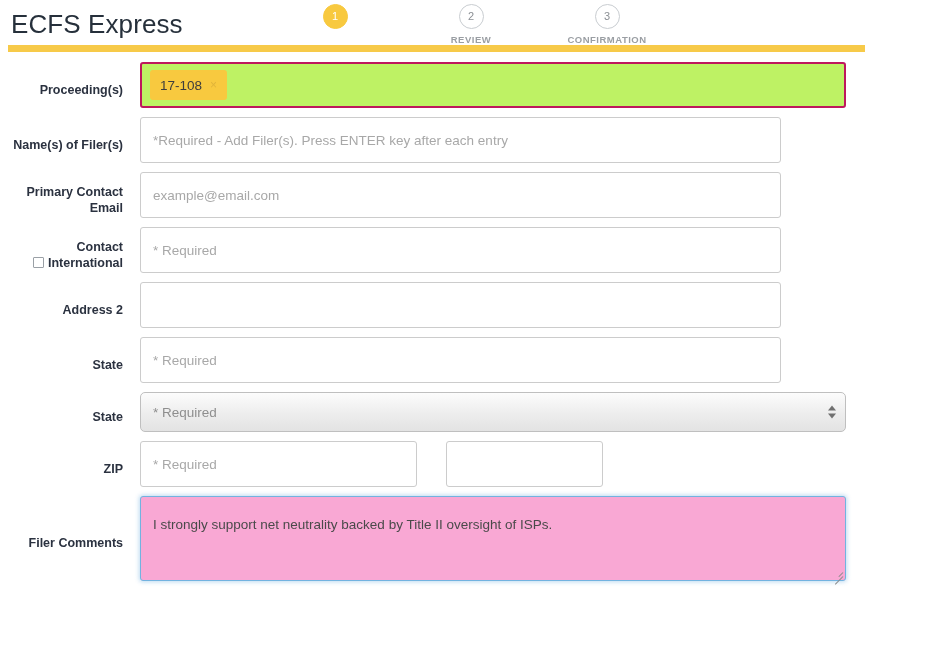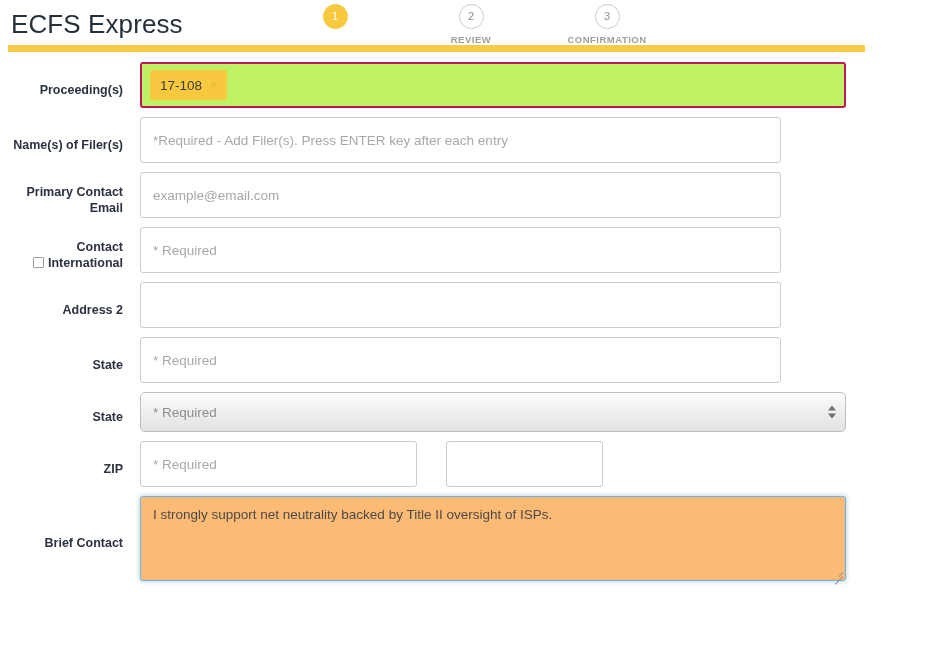--- a/index.html
+++ b/index.html
@@ -215,26 +215,26 @@
   .zip1 { width: 277px; }
   .zip2 { width: 157px; }
 
   
   .ta {
     display: block;
     width: 706px;
     height: 85px;
     border: 1px solid #72b3e0;
     border-radius: 3px;
-    background: #fdba74;
+    background: #f9a8d4;
     box-shadow: 0 0 4px 1px rgba(110,175,225,0.45);
     font-family: "Liberation Sans", sans-serif;
     font-size: 13.5px;
     color: #4a4a4a;
-    padding: 9px 12px;
+    padding: 19px 12px;
     resize: none;
     outline: none;
     line-height: 18px;
     overflow: hidden;
   }
   .ta-wrap { position: relative; width: 706px; }
   .resize-grip {
     position: absolute;
     right: 3px;
     bottom: 3px;
@@ -349,21 +349,21 @@
     <div class="label-col">ZIP</div>
     <div class="field-col">
       <div class="zip-row">
         <input class="inp zip1" type="text" placeholder="* Required" value="" style="">
         <input class="inp zip2" type="text" placeholder="" value="" style="">
       </div>
     </div>
   </div>
 
   <div class="form-row">
-    <div class="label-col">Brief Contact</div>
+    <div class="label-col">Filer Comments</div>
     <div class="field-col">
       <div class="ta-wrap">
         <textarea class="ta" placeholder="" style="">I strongly support net neutrality backed by Title II oversight of ISPs.</textarea>
         <span class="resize-grip">
           <i style="width:11px; bottom:1px;"></i>
           <i style="width:6px; bottom:5px;"></i>
         </span>
       </div>
     </div>
   </div>

